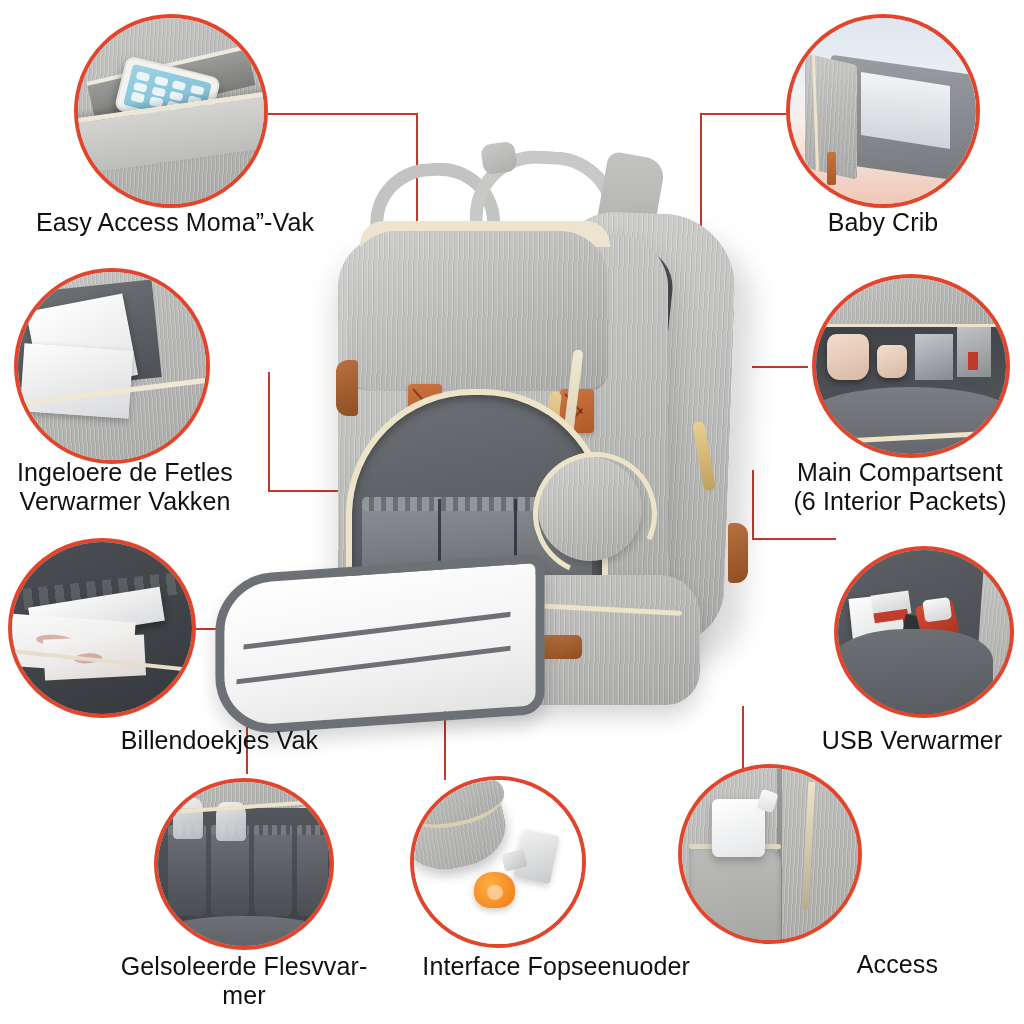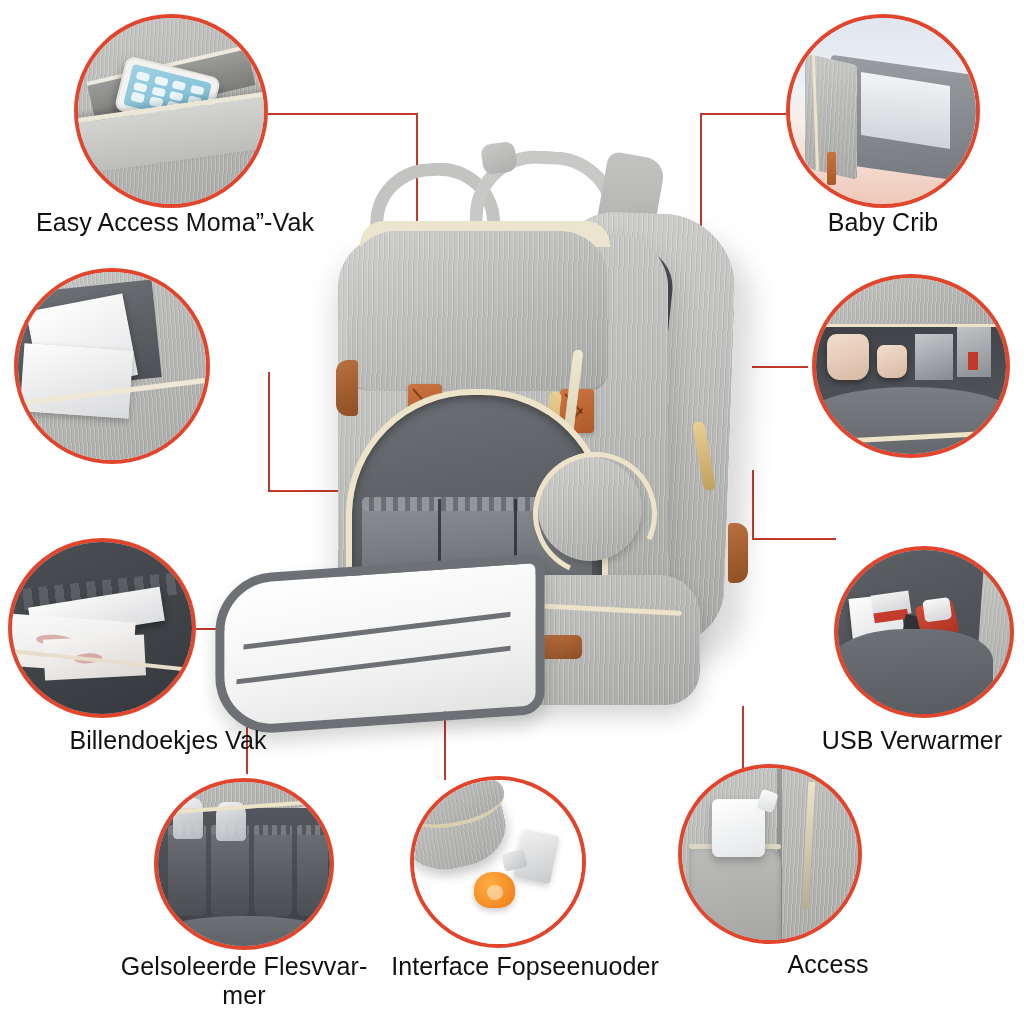--- a/index.html
+++ b/index.html
@@ -30,21 +30,21 @@
   .label{
     position:absolute;
     color:#111;
     font-size:25px;
     line-height:1.17;
     font-weight:400;
     letter-spacing:.1px;
     white-space:pre-line;
   }
   .label.c{ text-align:center; }
-  .label.l{ text-align:center; }
+  .label.l{ text-align:right; }
 
   
   .gfab{ 
     background:
       repeating-linear-gradient(93deg, rgba(255,255,255,.20) 0 1px, rgba(0,0,0,.05) 1px 2px, rgba(255,255,255,0) 2px 4px),
       linear-gradient(160deg,#c9c9c7 0%,#b9b9b7 45%,#a9a9a7 100%);
   }
 
   
   #c1 .bg{ position:absolute; inset:-6%; }
@@ -463,35 +463,39 @@
 
   <div class="callout" id="c3" style="left:14px; top:268px; width:196px; height:196px;">
     <div class="scene">
       <div class="fab gfab"></div>
       <div class="inner"></div>
       <div class="tissue"></div>
       <div class="tissue2"></div>
       <div class="trim"></div>
     </div>
   </div>
+  <div class="label c" style="left:0px; top:458px; width:250px;">Ingeloere de Fetles
+Verwarmer Vakken</div>
 
   <div class="callout" id="c4" style="left:812px; top:274px; width:198px; height:184px;">
     <div class="scene">
       <div class="top gfab"></div>
       <div class="zrow"></div>
       <div class="cav"></div>
       <div class="jar j1"></div>
       <div class="jar j2"></div>
       <div class="bag"></div>
       <div class="bag2"></div>
       <div class="red"></div>
       <div class="floor"></div>
       <div class="bzip"></div>
     </div>
   </div>
+  <div class="label c" style="left:776px; top:458px; width:248px;">Main Compartsent
+(6 Interior Packets)</div>
 
   <div class="callout" id="c5" style="left:8px; top:538px; width:188px; height:180px;">
     <div class="scene">
       <div class="dk"></div>
       <div class="ruche"></div>
       <div class="wipe"></div>
       <div class="cloth">
         <div class="pink" style="left:22%;top:34%;width:30%;height:22%;"></div>
       </div>
       <div class="cloth2">

